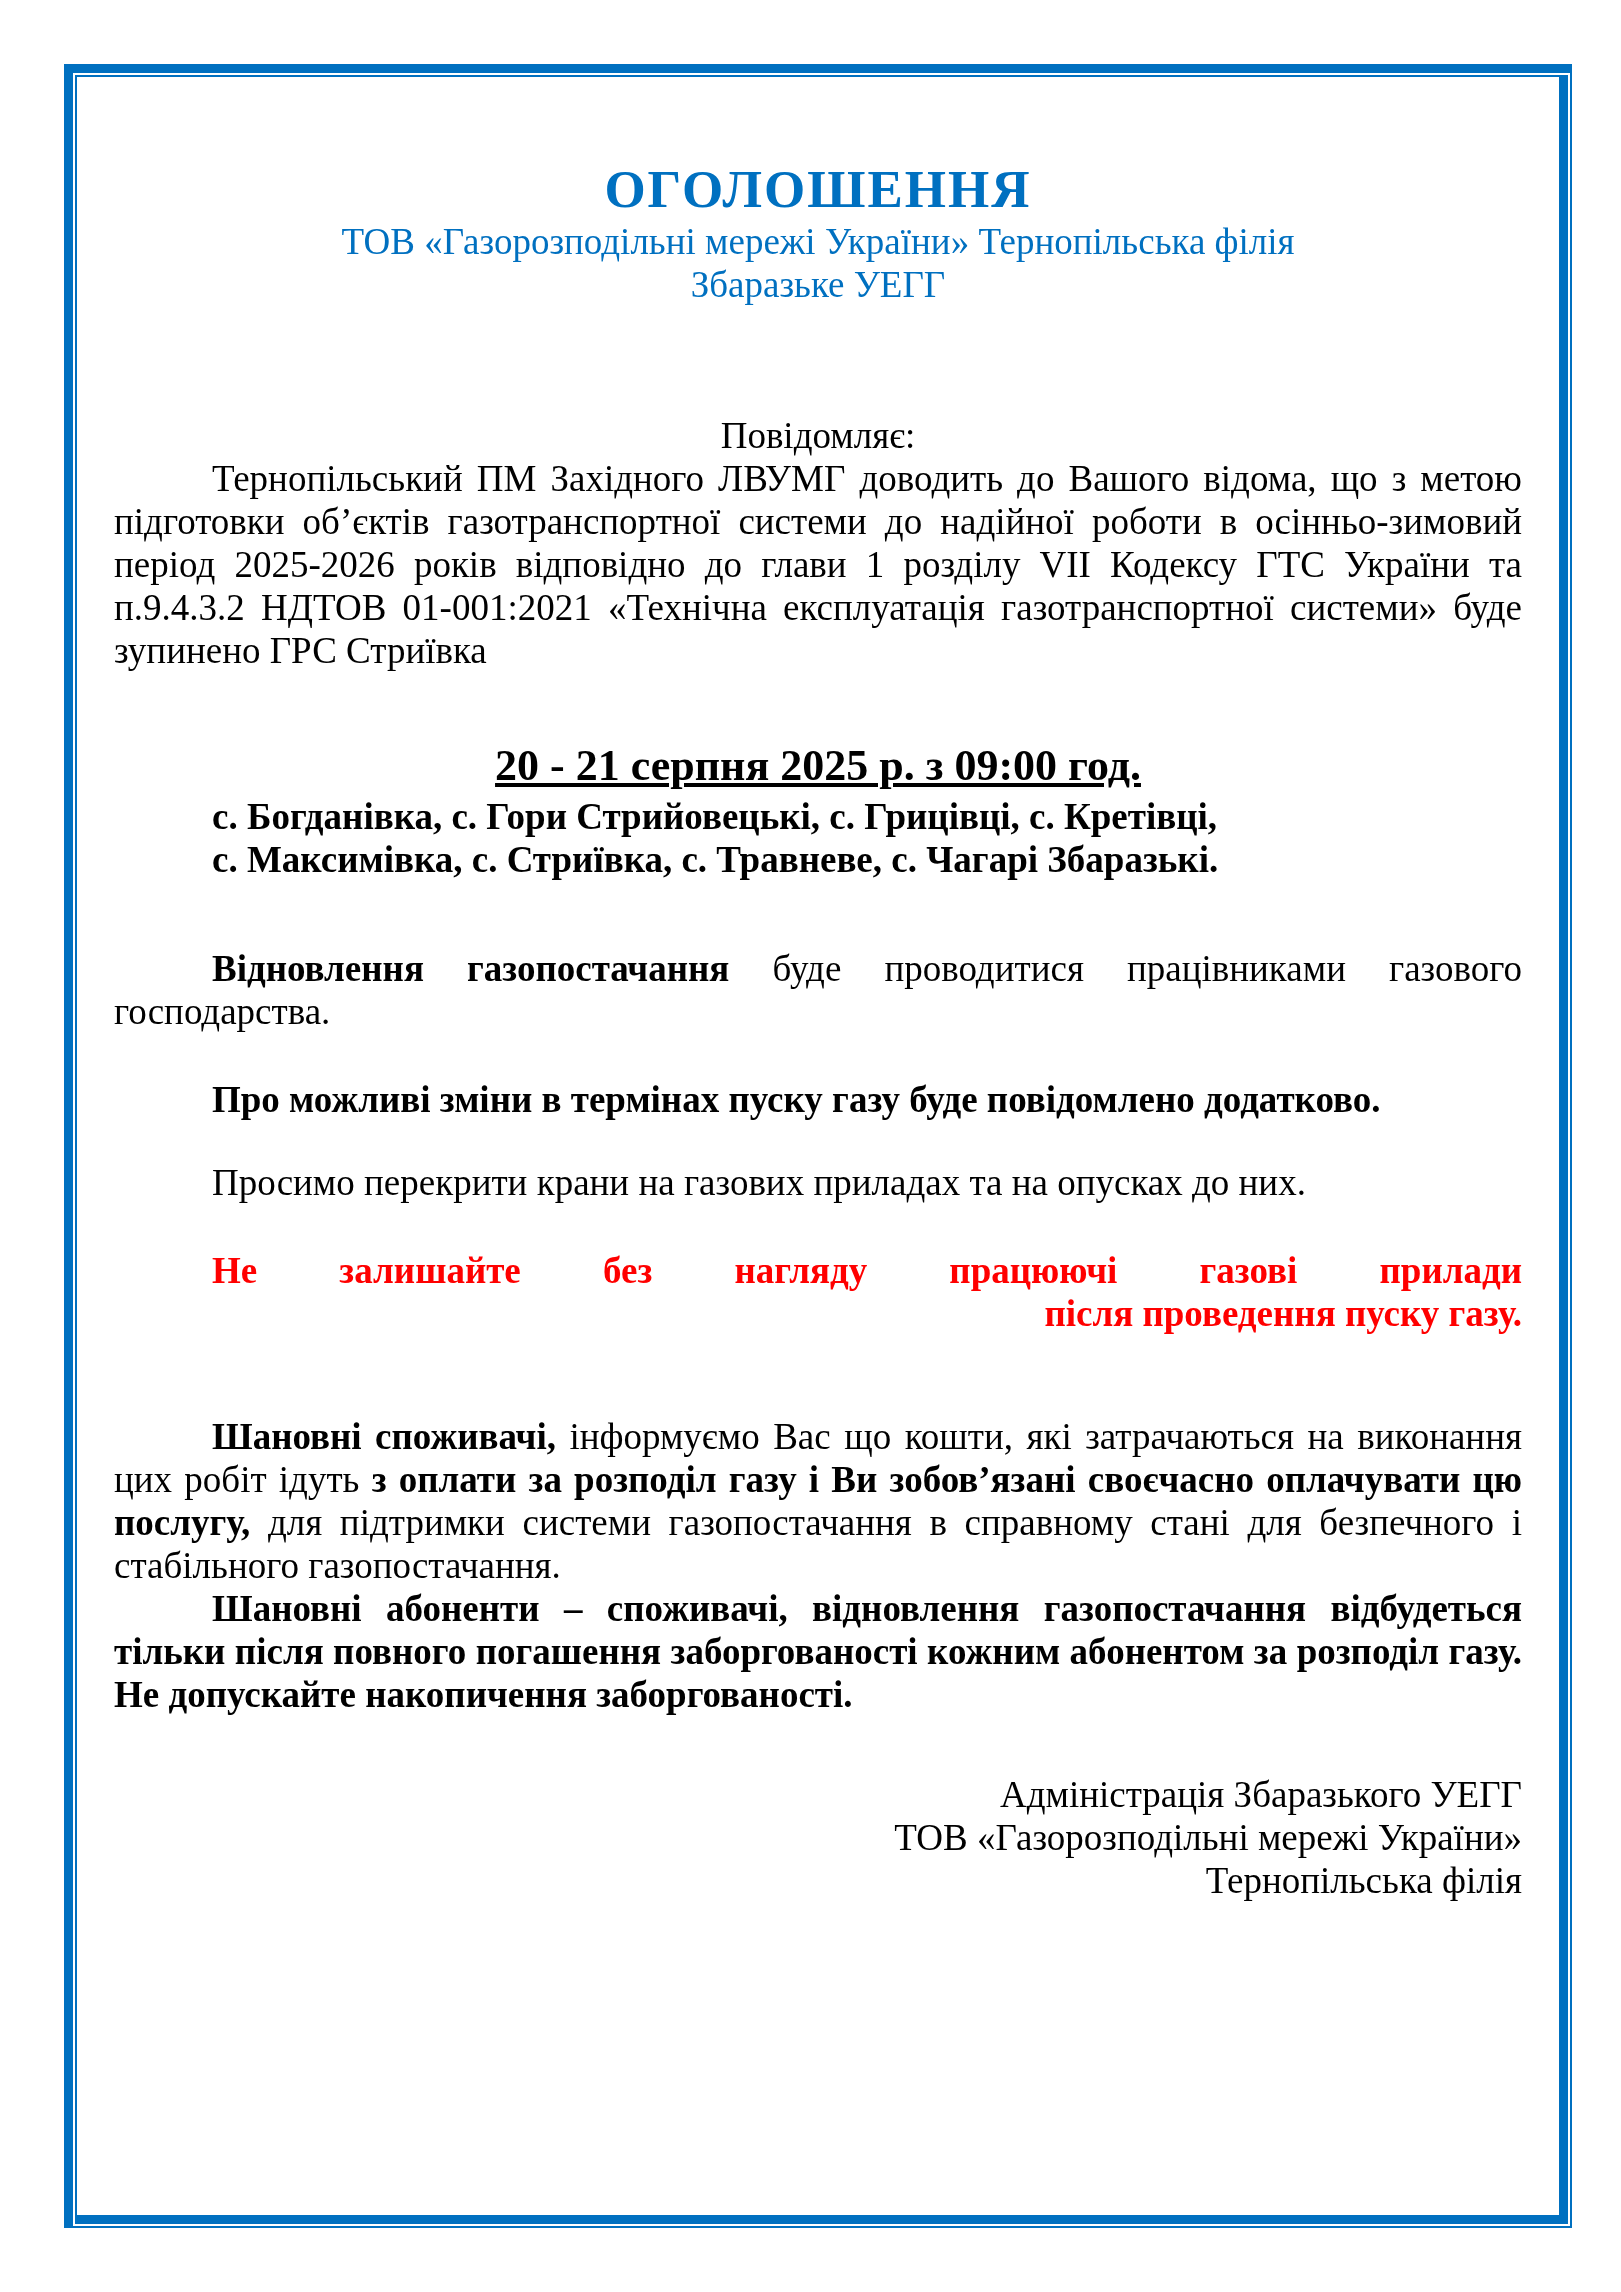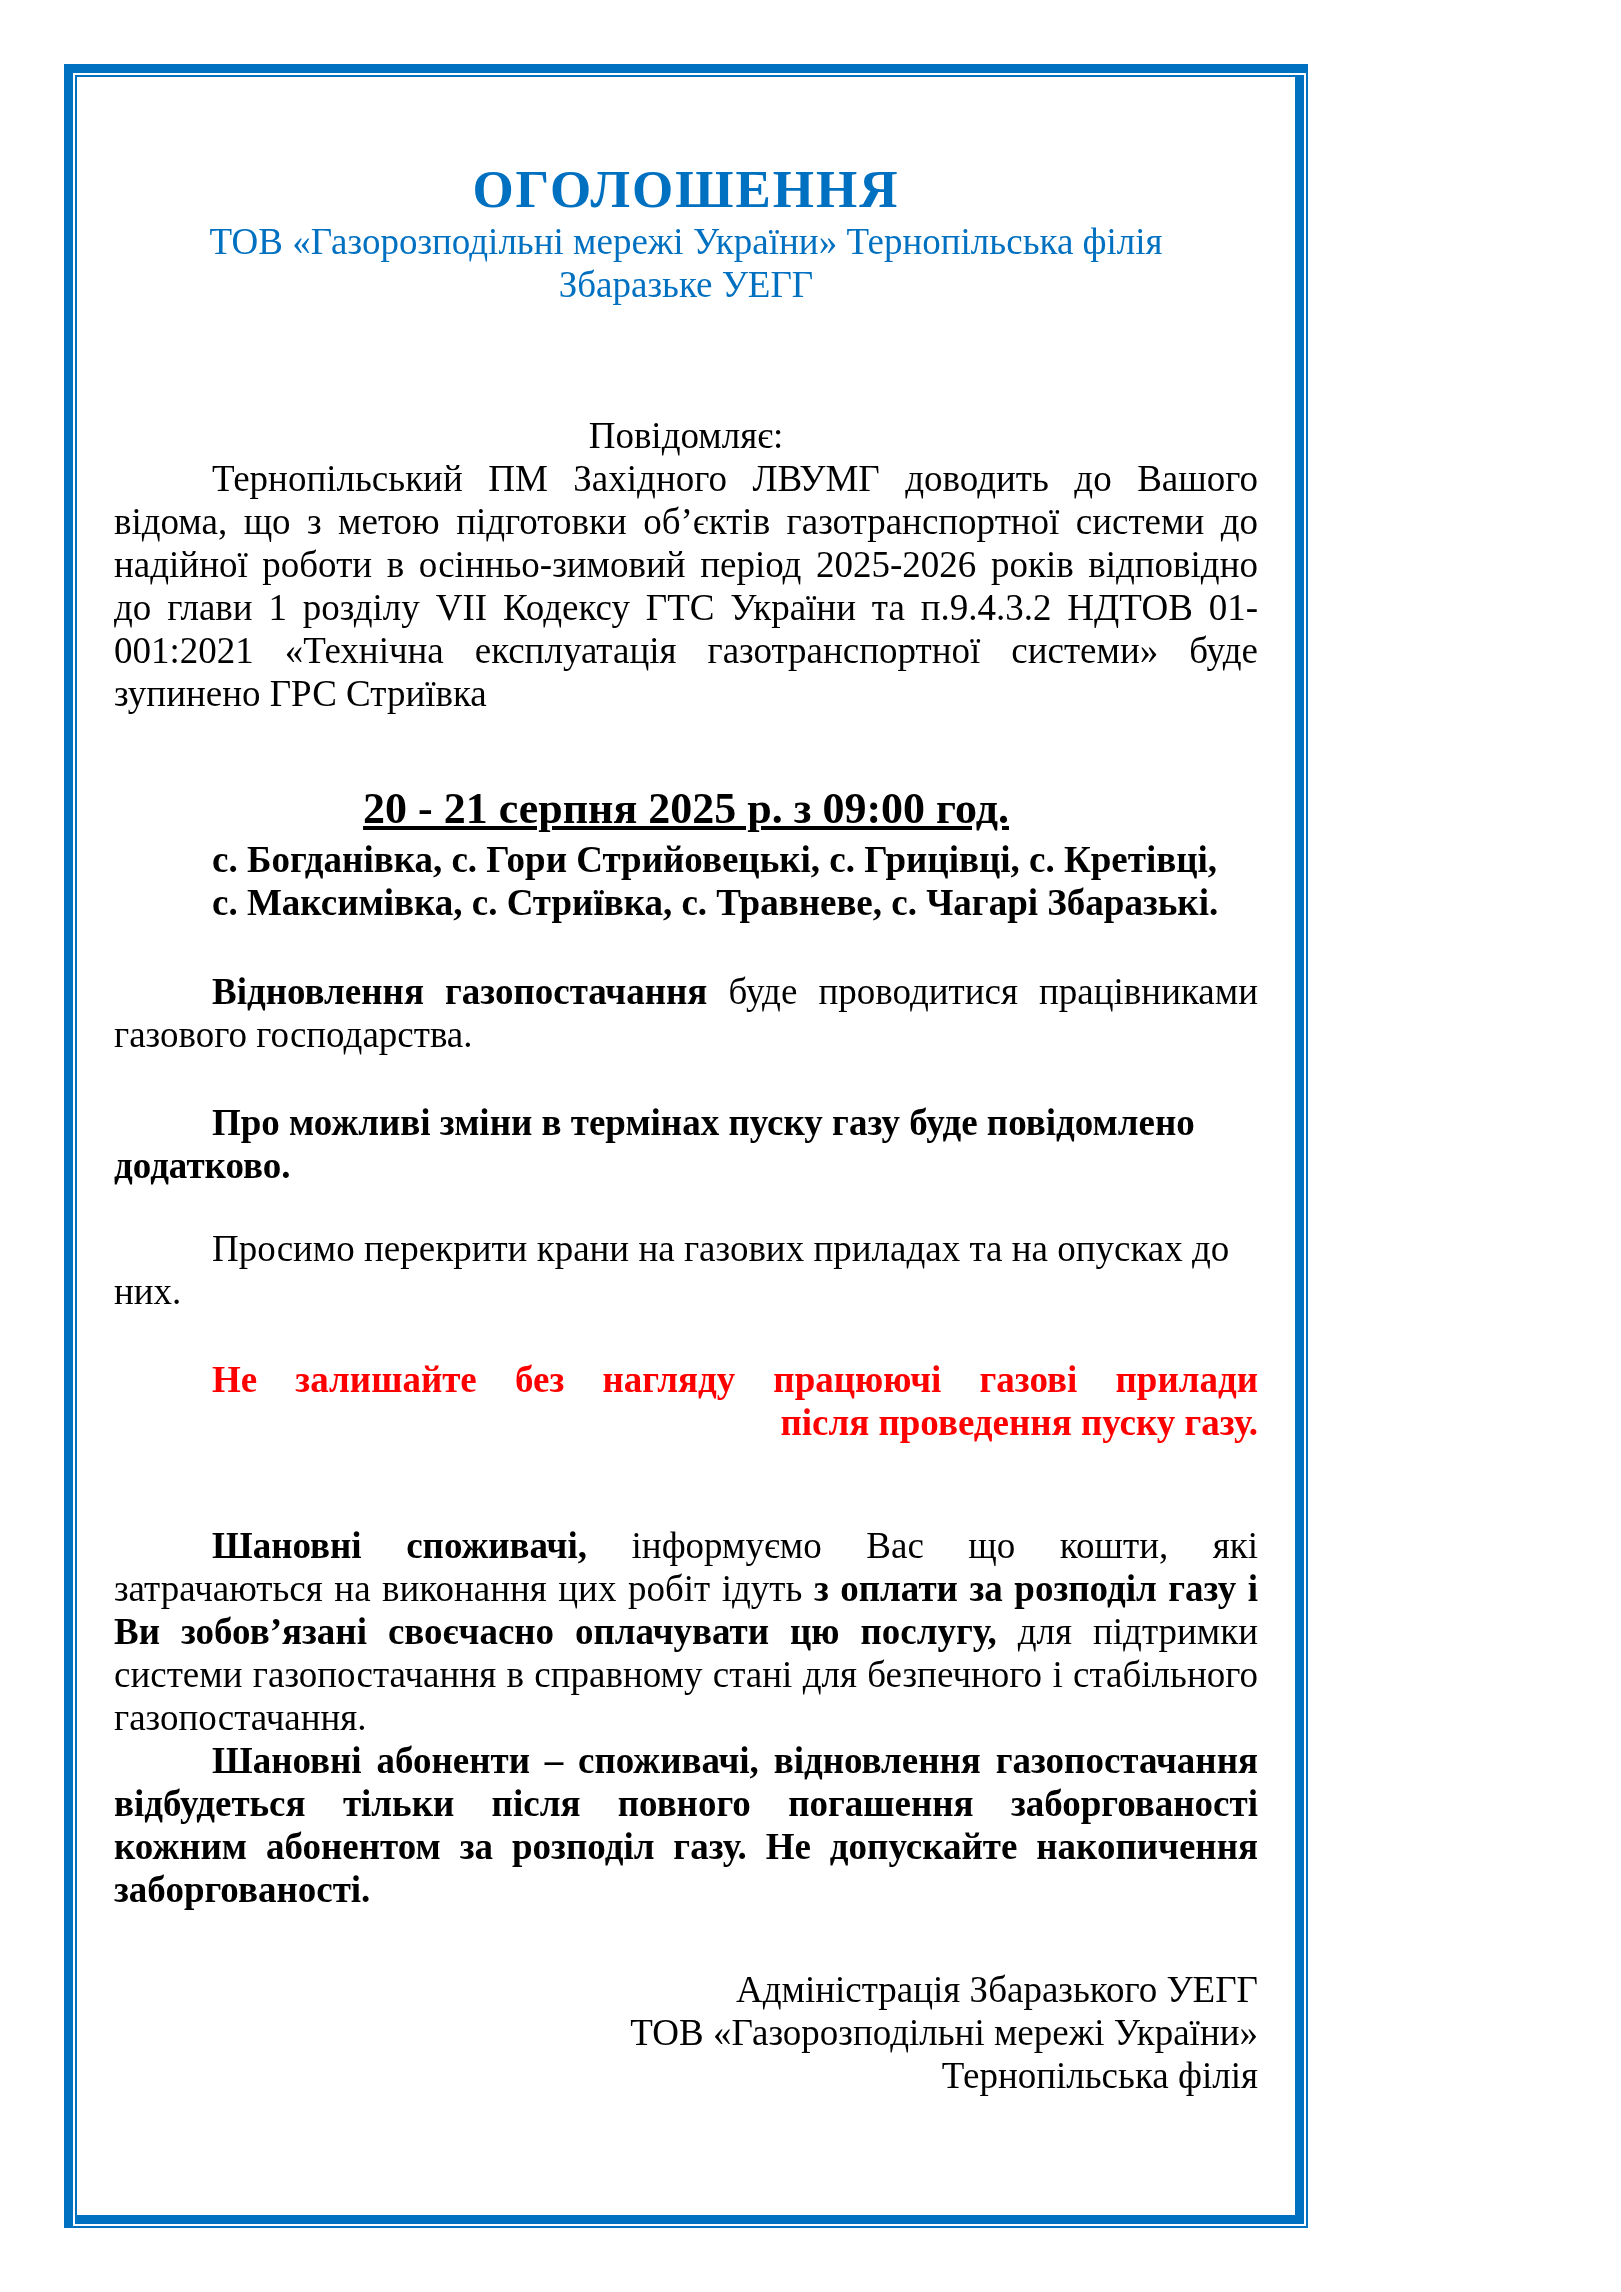--- a/index.html
+++ b/index.html
@@ -9,21 +9,21 @@
   html,body{margin:0;padding:0;}
   body{
     width:1621px;height:2293px;
     background:#ffffff;
     font-family:"Liberation Serif", serif;
     position:relative;
     -webkit-font-smoothing:antialiased;
   }
   .frame-outer{
     position:absolute;left:64px;top:64px;
-    width:1244px;height:2164px;
+    width:1508px;height:2164px;
     box-sizing:border-box;
     border-style:solid;border-color:var(--blue);
     border-width:9.8px 2.9px 2.9px 9.8px; 
   }
   .frame-inner{
     position:absolute;left:2px;top:2px;right:2px;bottom:2px;
     box-sizing:border-box;
     border-style:solid;border-color:var(--blue);
     border-width:2px 9.8px 9.8px 2px; 
     padding:82px 37px 0 37px;
@@ -50,21 +50,21 @@
   .right{text-align:right;}
   .indent{text-indent:98px;}
   .bold{font-weight:bold;}
   .announce-label{margin-top:108px;}
   .date-heading{
     margin-top:64px;
     font-weight:bold;
     font-size:44px;line-height:59px;text-decoration:underline;
   }
   .term-para{margin-top:34px;}
-  .restore-para{margin-top:46px;}
+  .restore-para{margin-top:66px;}
   .changes-para{margin-top:45px;font-weight:bold;}
   .valves-para{margin-top:40px;}
   .warning-para{
     margin-top:45px;
     color:var(--red);
     font-weight:bold;
   }
   .warning-line1{
     display:block;
     text-align:justify;

